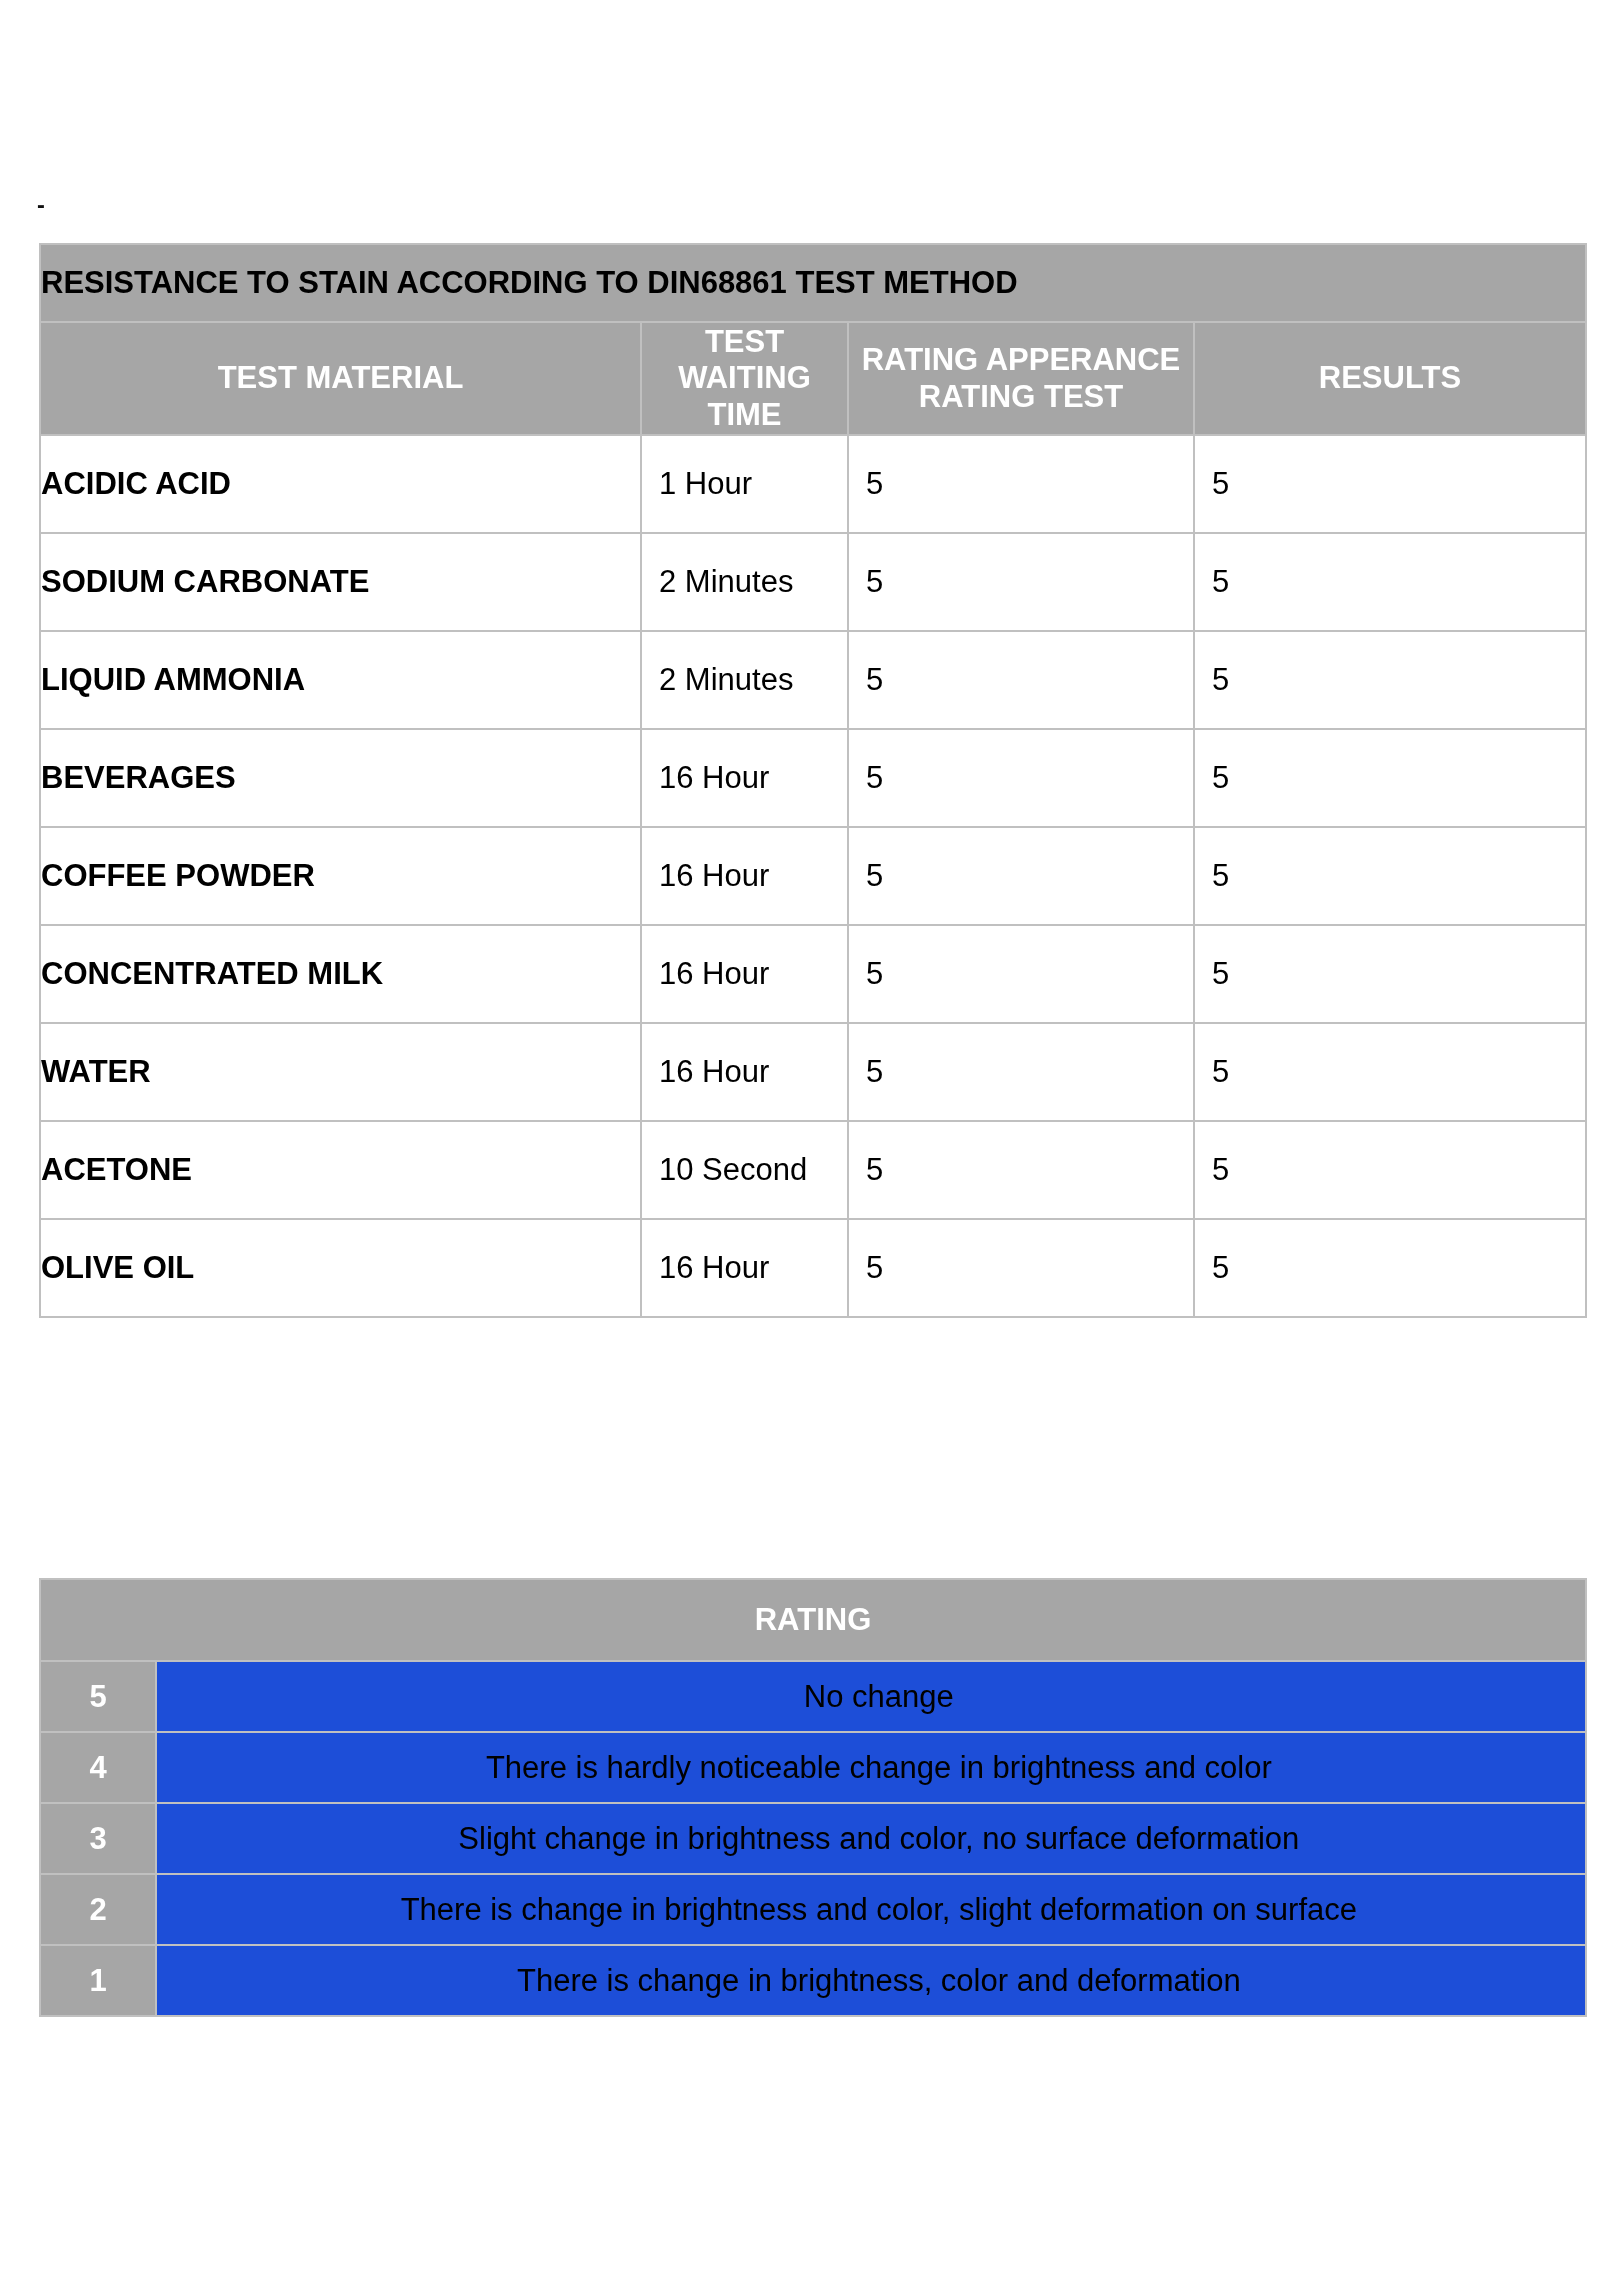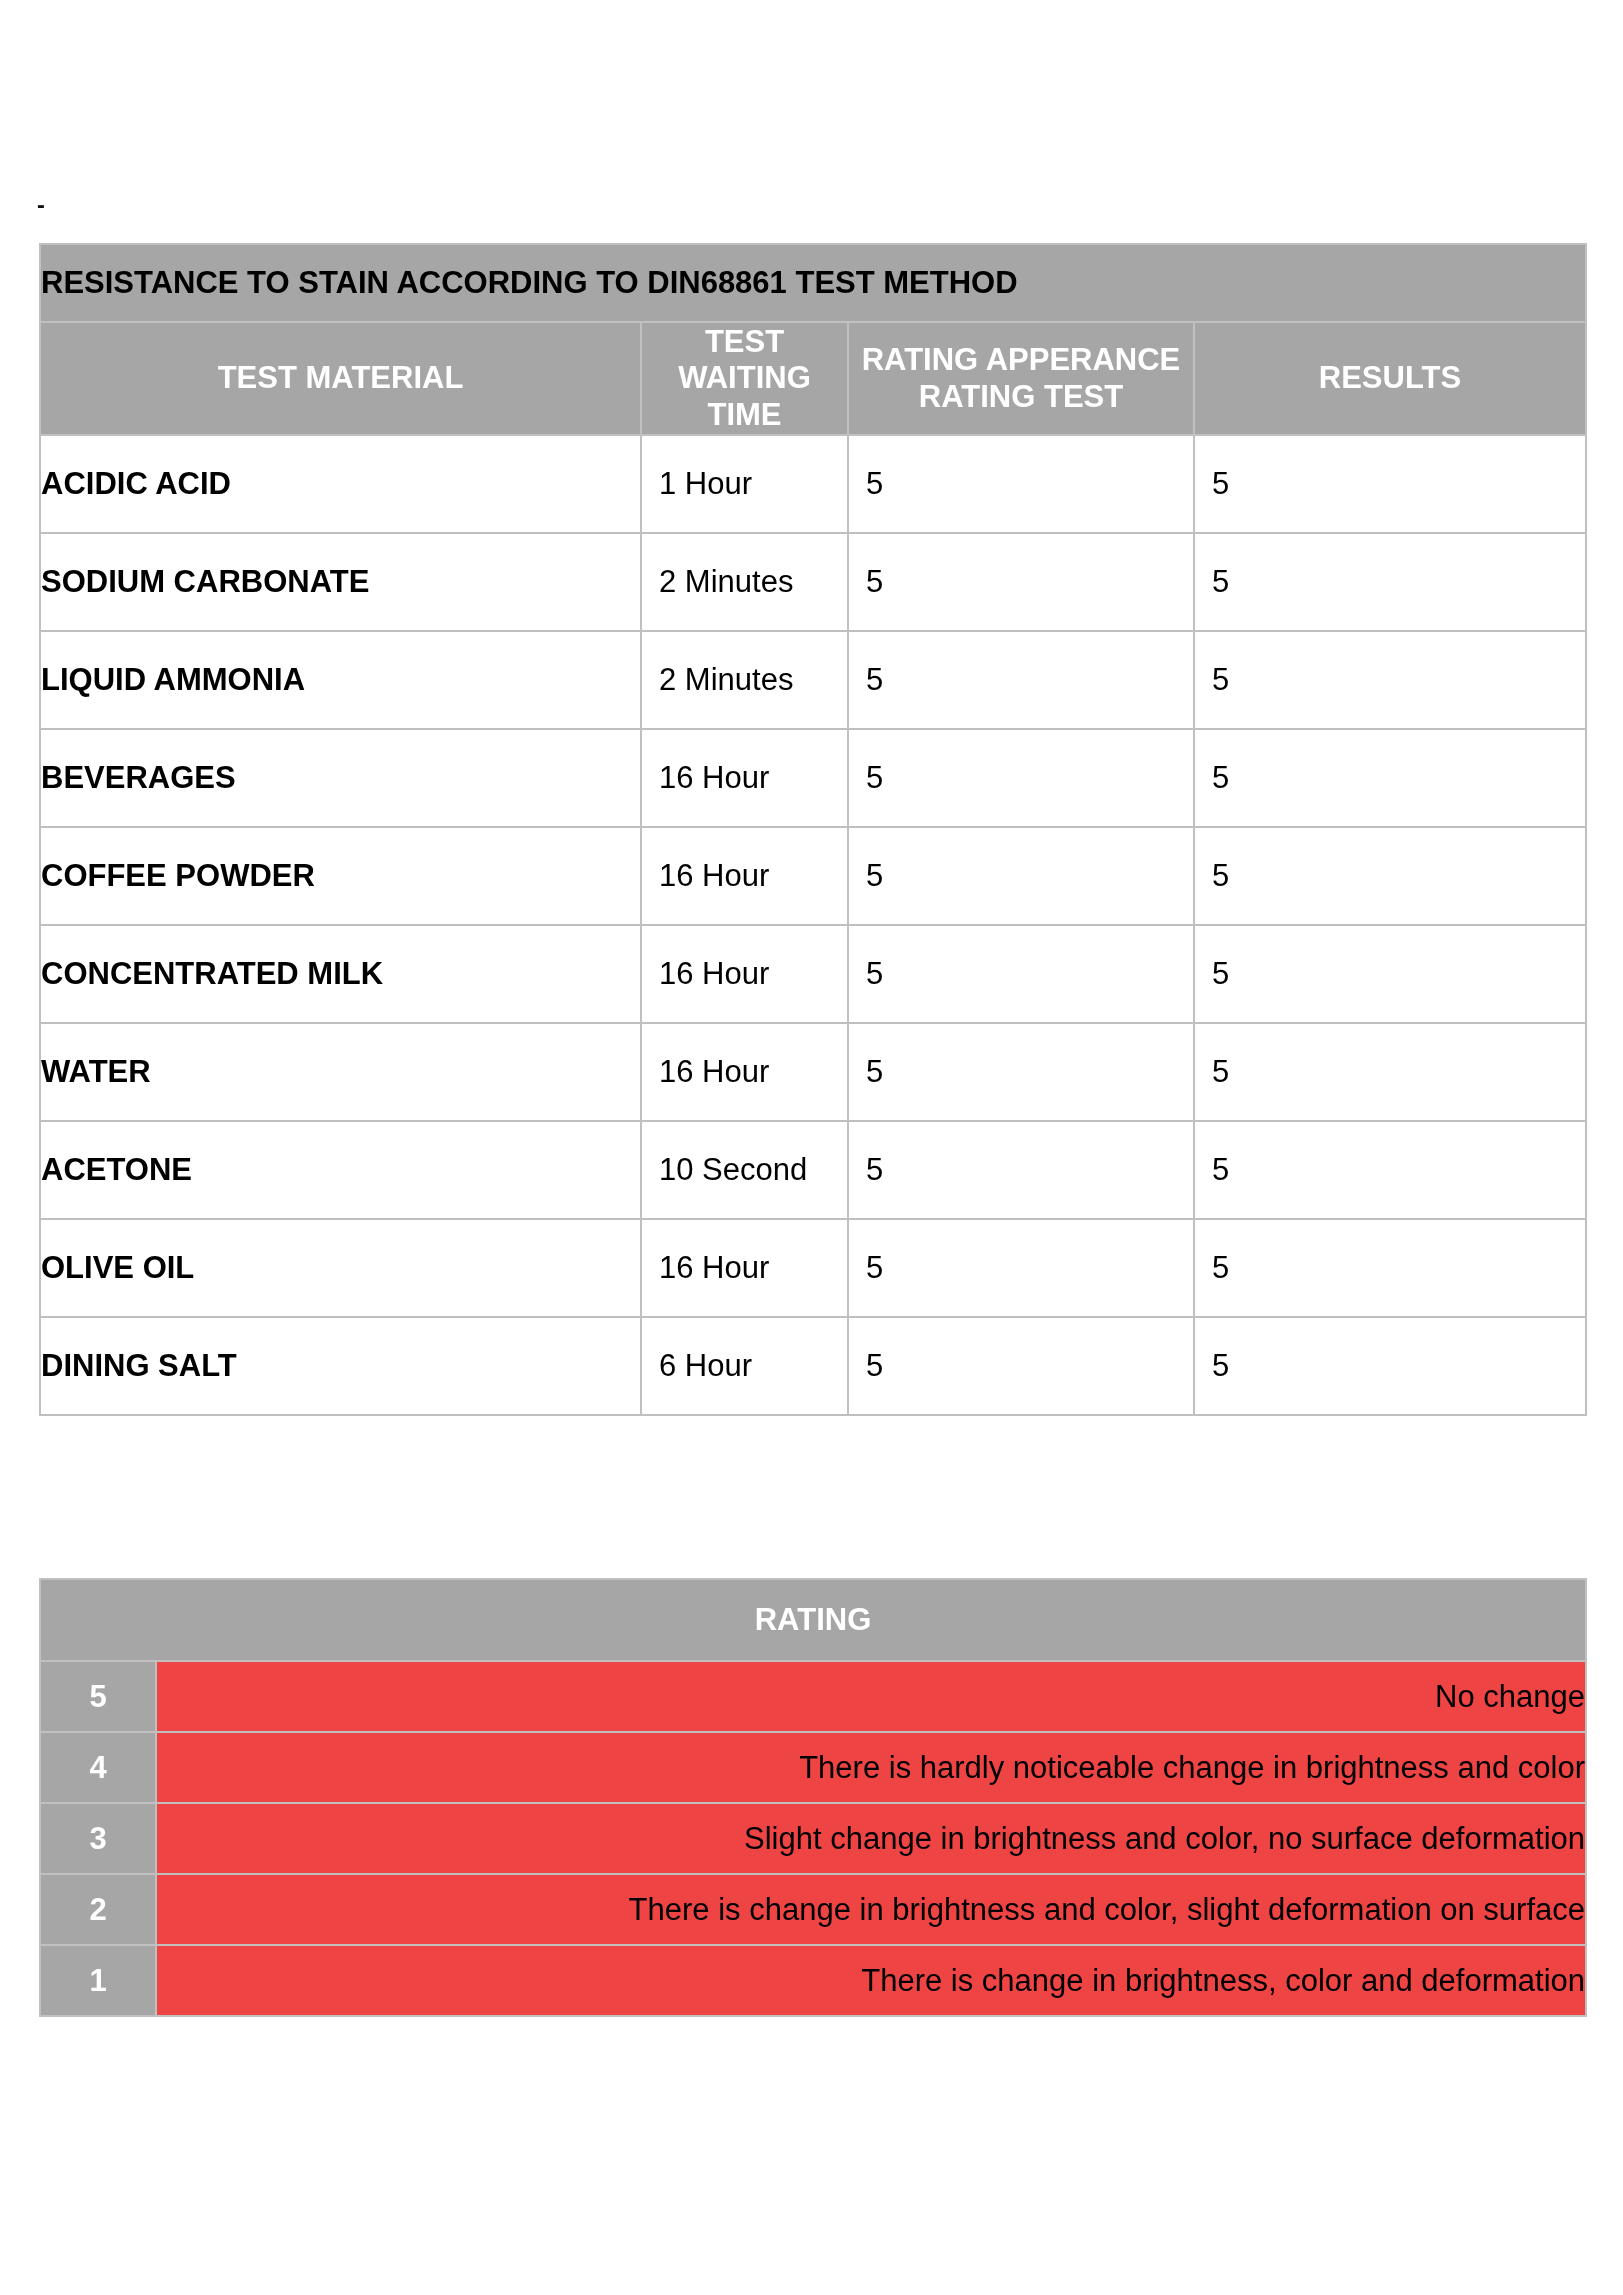--- a/index.html
+++ b/index.html
@@ -76,22 +76,22 @@
     margin-top: 32px;
   }
   .rating-table td { height: 71px; }
   .rating-table .cell-score {
     background: #a6a6a6;
     color: #ffffff;
     font-weight: bold;
     text-align: center;
   }
   .rating-table .cell-desc {
-    background: #ef4444;
-    text-align: right;
+    background: #1d4ed8;
+    text-align: center;
     padding-left: 15.7px;
     margin-left: 44px;
   }
   .col-score { width: 116px; }
   .col-desc  { width: 1430px; }
 </style>
 </head>
 <body>
 
 <div class="top-dash">-</div>
@@ -172,26 +172,20 @@
         <td class="cell-result">5</td>
       </tr>
 
       <tr>
         <td class="cell-material">OLIVE OIL</td>
         <td class="cell-time">16 Hour</td>
         <td class="cell-rating">5</td>
         <td class="cell-result">5</td>
       </tr>
 
-      <tr>
-        <td class="cell-material">DINING SALT</td>
-        <td class="cell-time">6 Hour</td>
-        <td class="cell-rating">5</td>
-        <td class="cell-result">5</td>
-      </tr>
 
 
   </tbody>
 </table>
 
 <table class="rating-table">
   <colgroup>
     <col class="col-score">
     <col class="col-desc">
   </colgroup>

